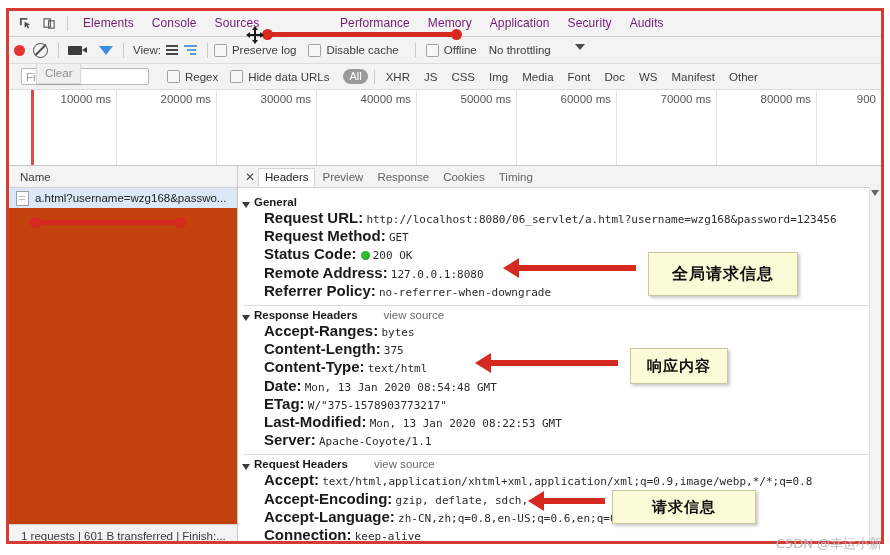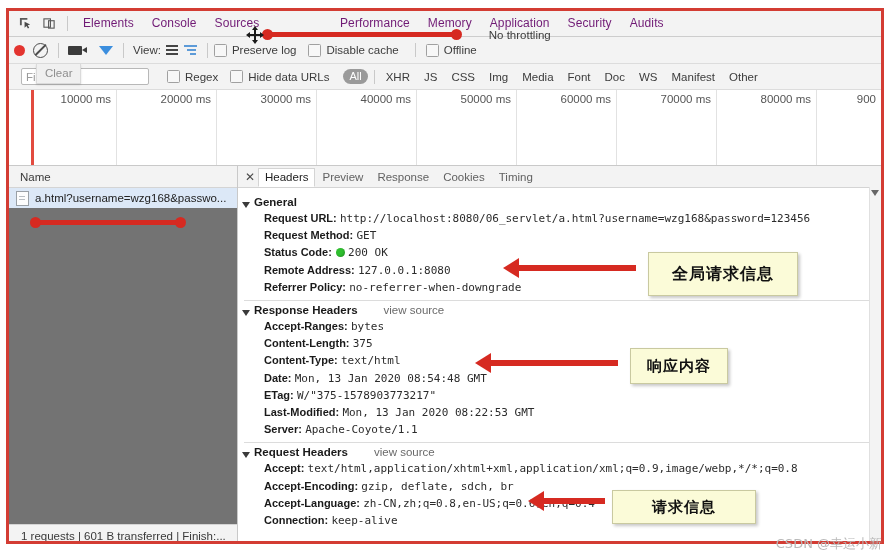--- a/index.html
+++ b/index.html
@@ -161,21 +161,20 @@
     background: #f7f7f7;
     border-radius: 1.5px;
     display: inline-block;
     margin-right: 5px;
     flex: none;
   }
   .chk-group { display:flex; align-items:center; margin-right: 12px; white-space: nowrap;}
   .throttle-sel {
     display:flex; gap:24px;
     white-space: nowrap;
-    flex-direction: column;
   }
   .caret-dn {
     width:0;height:0;
     border-left:5px solid transparent;
     border-right:5px solid transparent;
     border-top:6px solid #4a4a4a;
   }
 
   
   .filterbar {
@@ -265,21 +264,21 @@
   .panes {
     position: relative;
     height: 380px;
     display: flex;
     background: #fff;
   }
   .left-pane {
     width: 228px;
     border-right: 1px solid #c9c9c9;
     position: relative;
-    background: #737373;
+    background: #c2410c;
   }
   .col-head {
     height: 21px;
     background: #f3f3f3;
     border-bottom: 1px solid #d4d4d4;
     display:flex;
     align-items:center;
     padding-left: 11px;
     font-size: 11.5px;
     color: #3b3b3b;
@@ -376,21 +375,21 @@
   }
   .kv {
     padding-left: 22px;
     line-height: 16.2px;
     white-space: nowrap;
     color: #1f1f1f;
   }
   .k {
     font-weight: bold;
     font-family: "Liberation Sans", sans-serif;
-    font-size: 11px;
+    font-size: 15px;
     color: #1a1a1a;
     margin-top: 16px;
   }
   .v {
     font-family: "DejaVu Sans Mono", monospace;
     font-size: 11px;
     color: #2b2b2b;
   }
   .sec-div {
     border-top: 1px solid #dcdcdc;

